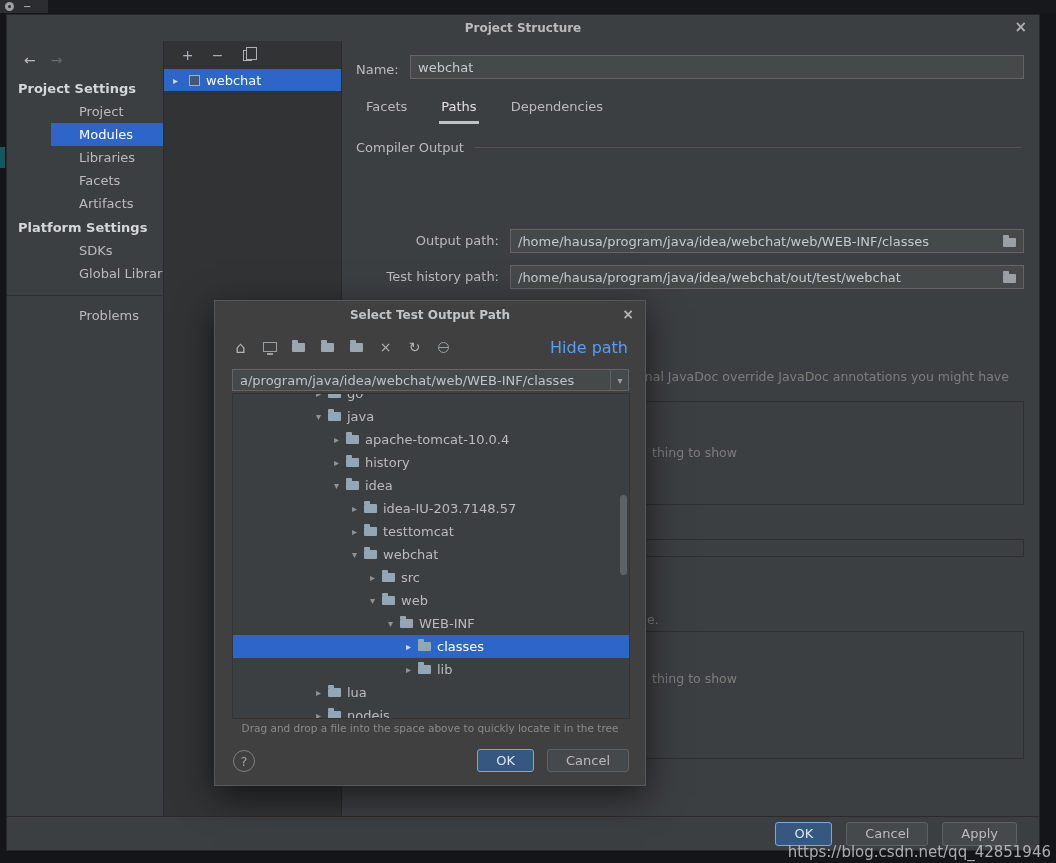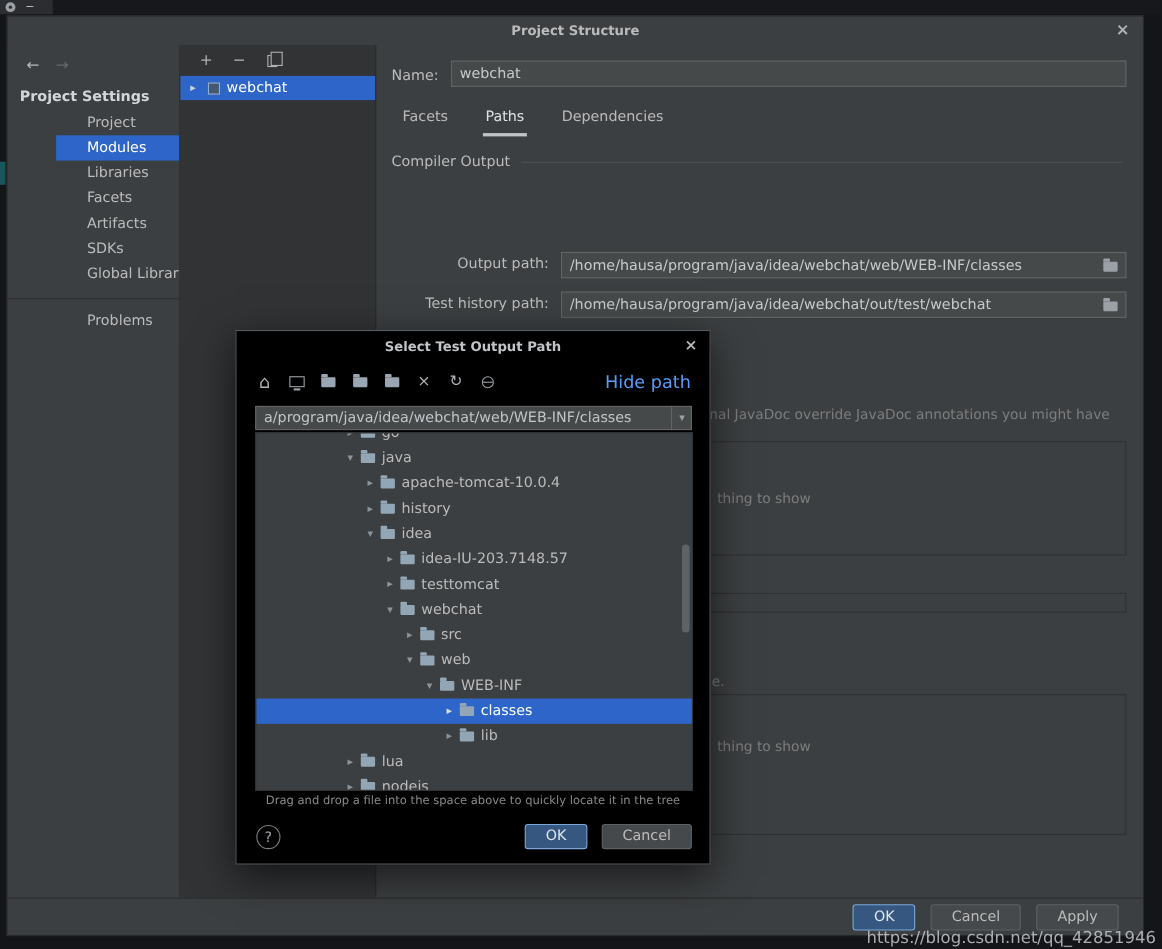--- a/index.html
+++ b/index.html
@@ -79,21 +79,21 @@
   
   .win-footer { position:absolute; left:0; right:0; bottom:0; height:34px; background:#3c3f41;
     border-top:1px solid #2b2b2b; display:flex; align-items:center; justify-content:flex-end;
     gap:14px; padding-right:22px; }
   .btn { height:24px; padding:0 18px; display:flex; align-items:center; justify-content:center;
     background:#45494b; border:1px solid #5e6163; border-radius:3px; color:#bbbbbb; font-size:13px; white-space:nowrap; }
   .btn.primary { background:#365880; border-color:#7ba7d8; color:#dfe6ee; }
 
   
   .dialog { position:absolute; left:214px; top:300px; width:432px; height:486px; z-index:10;
-    background:#000000; border:1px solid #55595b; box-shadow:0 10px 34px rgba(0,0,0,0.6); }
+    background:#404040; border:1px solid #55595b; box-shadow:0 10px 34px rgba(0,0,0,0.6); }
   .dlg-title { position:absolute; left:0; top:0; right:0; height:28px;
     display:flex; align-items:center; justify-content:center;
     font-size:12px; font-weight:bold; color:#c2c5c8; }
   .dlg-close { position:absolute; right:11px; top:5px; font-size:14px; font-weight:bold; color:#b4b7ba; }
   .dlg-toolbar { position:absolute; left:0; top:32px; right:0; height:28px;
     display:flex; align-items:center; gap:12px; padding:0 17px; color:#b0b3b6; }
   .tbi { display:inline-flex; align-items:center; justify-content:center; width:17px; height:17px; font-size:14px; }
   .tbi .folder { background:#9aa6b2; }
   .mon-screen { position:relative; width:14px; height:10px; border:1px solid #9aa0a6; }
   .mon-screen::after { content:""; position:absolute; left:3px; bottom:-4px; width:6px; height:2px; background:#9aa0a6; }
@@ -148,20 +148,21 @@
         <span class="nav-back">←</span>
         <span class="nav-fwd">→</span>
       </div>
       <div>
           <div class="sb-header">Project Settings</div>
           <div class="sb-item">Project</div>
           <div class="sb-item sel">Modules</div>
           <div class="sb-item">Libraries</div>
           <div class="sb-item">Facets</div>
           <div class="sb-item">Artifacts</div>
+          <div class="sb-header">Platform Settings</div>
           <div class="sb-item">SDKs</div>
           <div class="sb-item">Global Libraries</div>
           <div class="sb-divider"></div>
           <div class="sb-item">Problems</div>
         </div>
     </div>
 
     <div class="col2">
       <div class="col2-toolbar">
         <span class="tbi">+</span>

